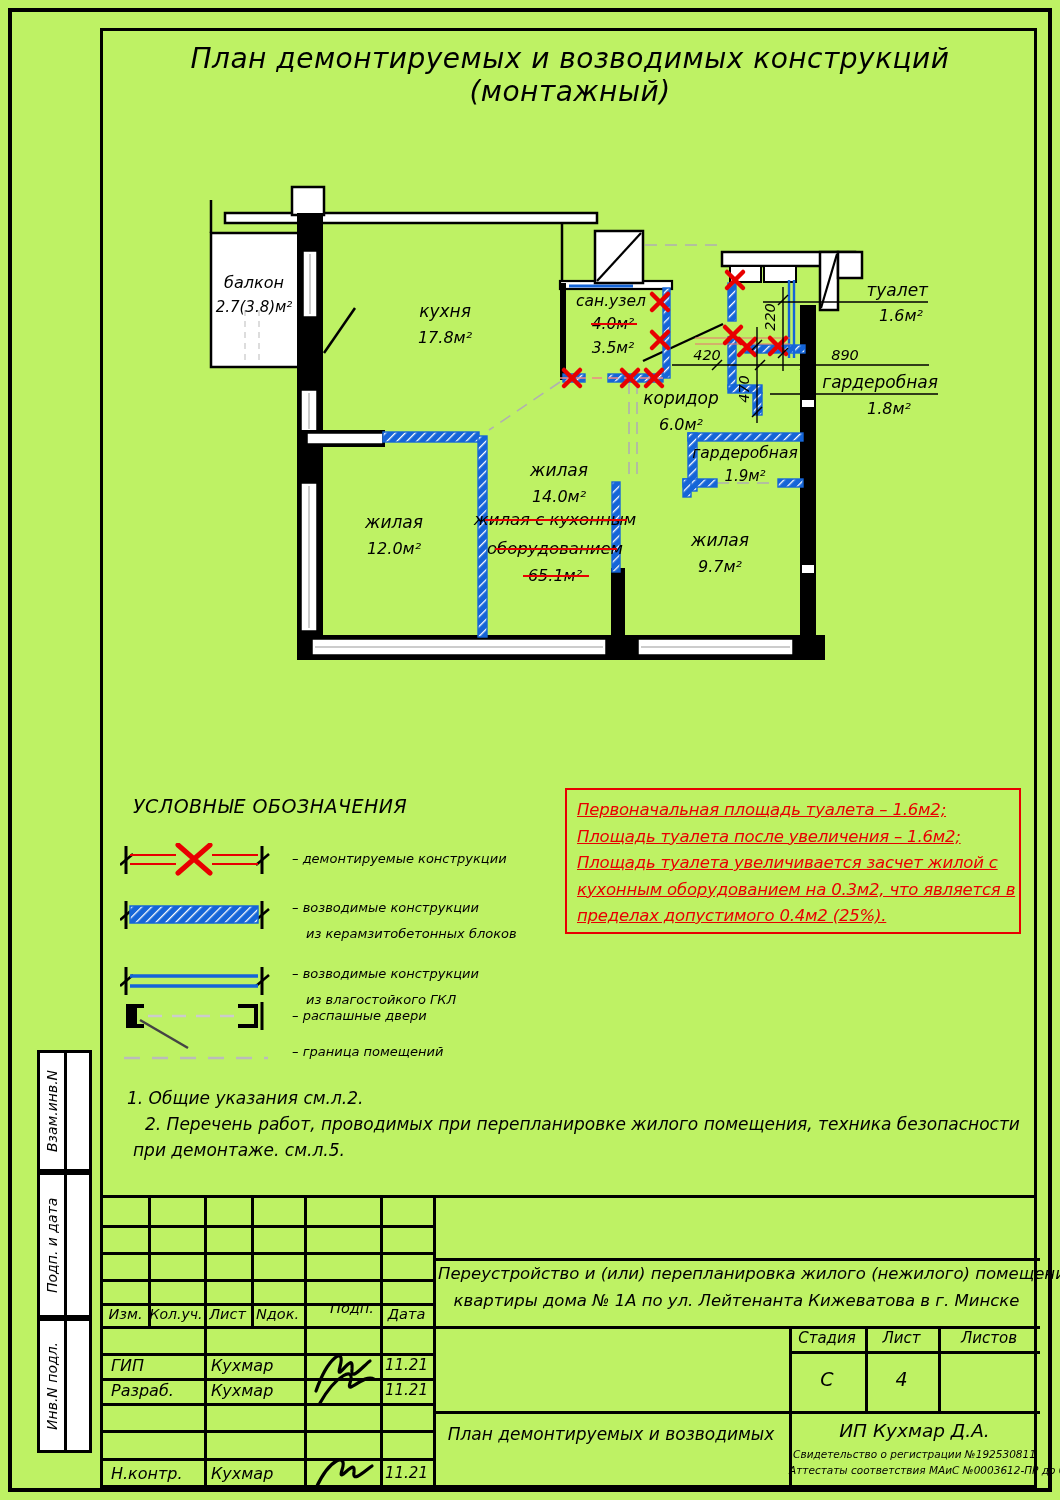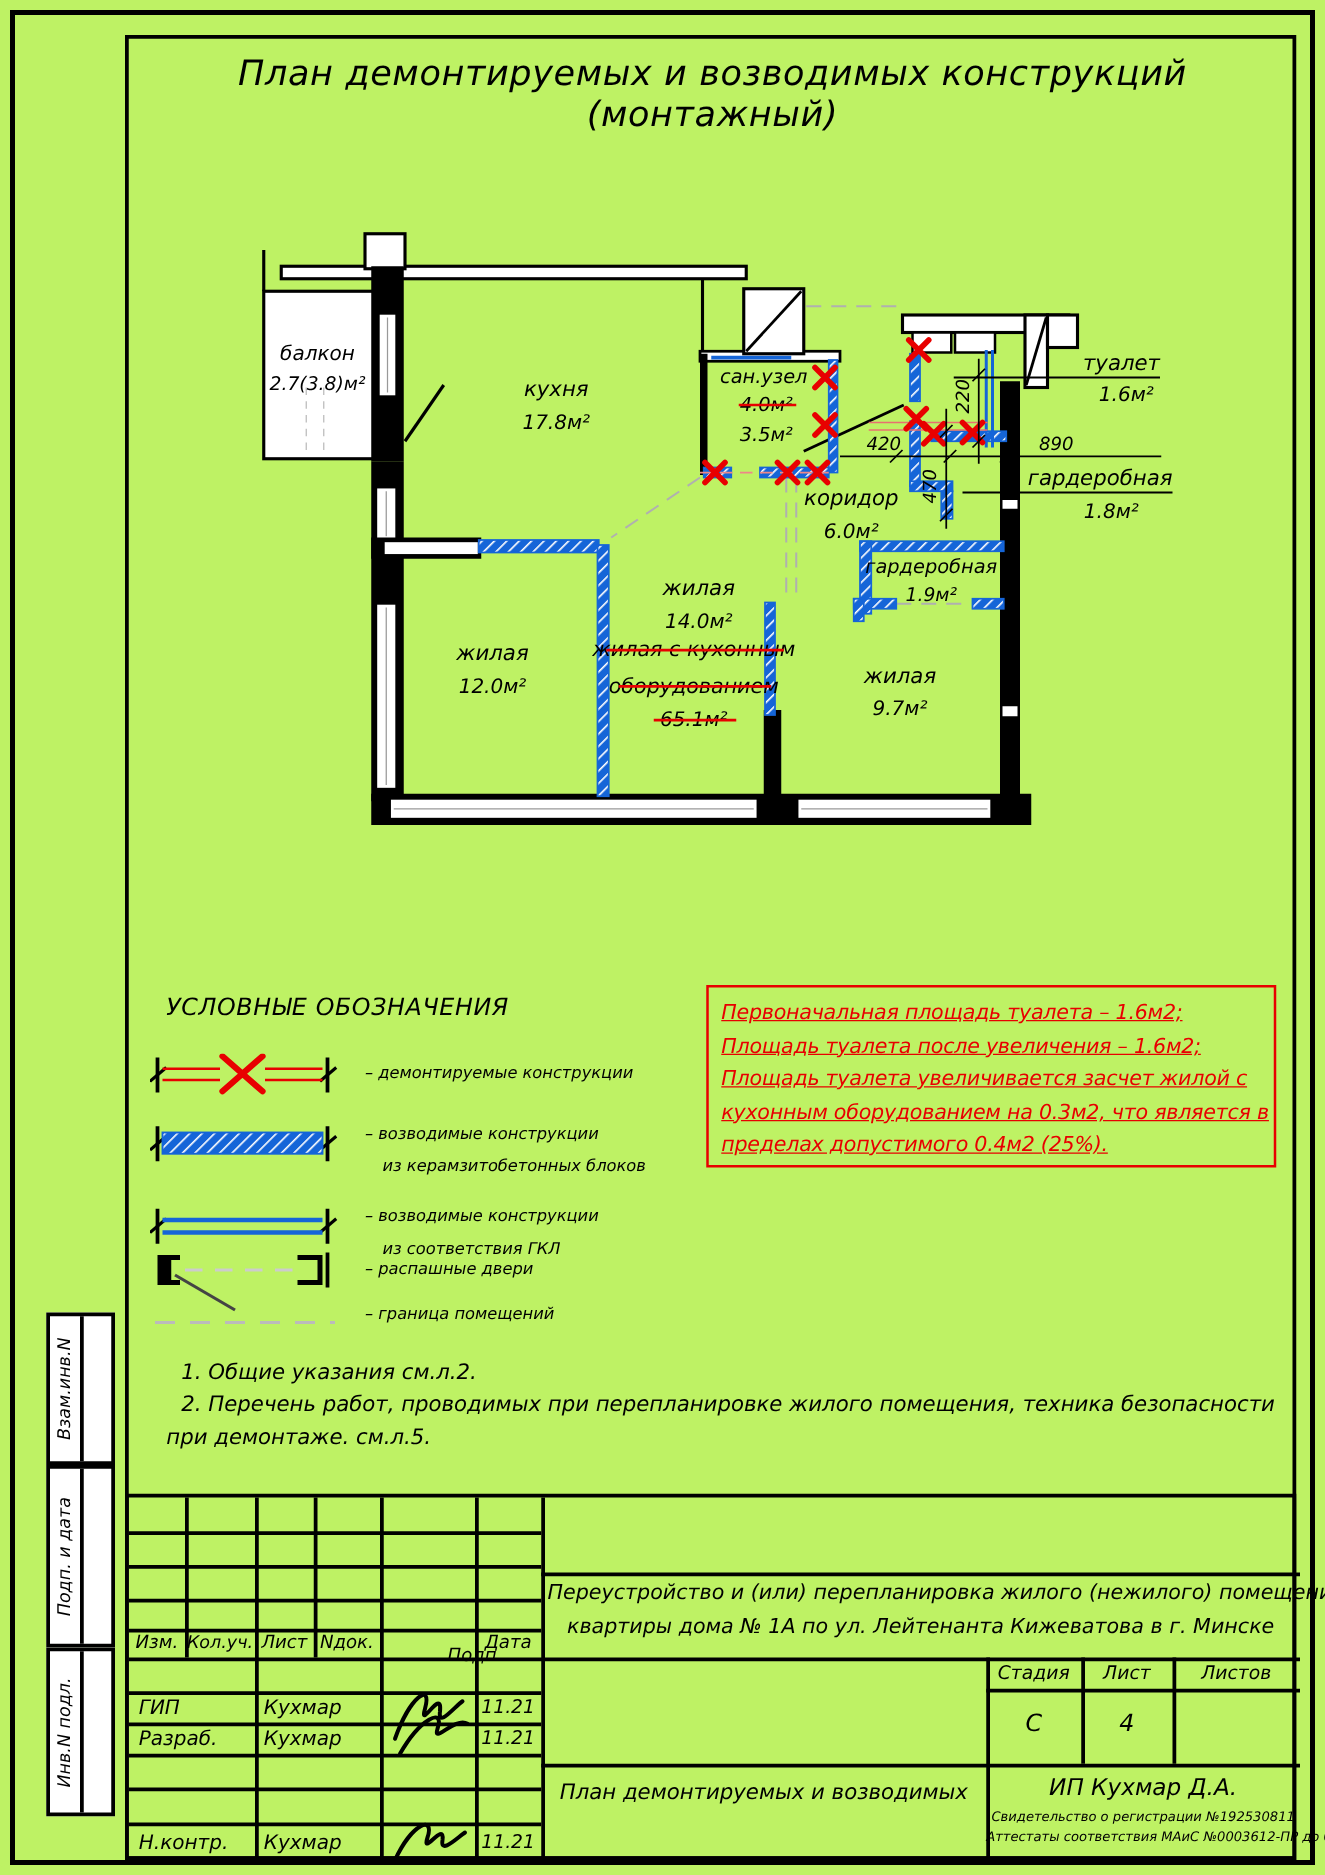--- a/index.html
+++ b/index.html
@@ -239,21 +239,21 @@
 
   <svg class="abs" style="left:120px;top:964px;" width="155" height="34">
     <line x1="6" y1="3" x2="6" y2="31" stroke="#000" stroke-width="3"></line>
     <line x1="0" y1="22" x2="13" y2="11" stroke="#000" stroke-width="2.5"></line>
     <line x1="142" y1="3" x2="142" y2="31" stroke="#000" stroke-width="3"></line>
     <line x1="136" y1="22" x2="149" y2="11" stroke="#000" stroke-width="2.5"></line>
     <line x1="10" y1="12" x2="138" y2="12" stroke="#1565d8" stroke-width="3.5"></line>
     <line x1="10" y1="22" x2="138" y2="22" stroke="#1565d8" stroke-width="3.5"></line>
   </svg>
   <div class="legend-text" style="left:292px;top:966px;">– возводимые конструкции</div>
-  <div class="legend-text" style="left:306px;top:992px;">из соответствия ГКЛ</div>
+  <div class="legend-text" style="left:306px;top:992px;">из влагостойкого ГКЛ</div>
 
   <svg class="abs" style="left:120px;top:1000px;" width="155" height="52">
     <path d="M24,6 L8,6 L8,26 L24,26" fill="none" stroke="#000" stroke-width="4"></path>
     <rect x="8" y="6" width="9" height="20" fill="#000"></rect>
     <path d="M118,6 L136,6 L136,26 L118,26" fill="none" stroke="#000" stroke-width="4"></path>
     <line x1="142" y1="2" x2="142" y2="30" stroke="#000" stroke-width="3"></line>
     <line x1="28" y1="16" x2="114" y2="16" stroke="#ccc" stroke-width="2.5" stroke-dasharray="14,10"></line>
     <line x1="20" y1="20" x2="68" y2="48" stroke="#444" stroke-width="2.5"></line>
   </svg>
   <div class="legend-text" style="left:292px;top:1008px;">– распашные двери</div>
@@ -264,21 +264,21 @@
   <div class="legend-text" style="left:292px;top:1044px;">– граница помещений</div>
 
   <div id="red-box">
     <div>Первоначальная площадь туалета – 1.6м2;</div>
     <div>Площадь туалета после увеличения – 1.6м2;</div>
     <div>Площадь туалета увеличивается засчет жилой с</div>
     <div>кухонным оборудованием на 0.3м2, что является в</div>
     <div>пределах допустимого 0.4м2 (25%).</div>
   </div>
 
-  <div class="note-line" style="left:145px;top:1088px;">1. Общие указания см.л.2.</div>
+  <div class="note-line" style="left:127px;top:1088px;">1. Общие указания см.л.2.</div>
   <div class="note-line" style="left:145px;top:1114px;">2. Перечень работ, проводимых при перепланировке жилого помещения, техника безопасности</div>
   <div class="note-line" style="left:133px;top:1140px;">при демонтаже. см.л.5.</div>
 
   <div class="sidebox" style="top:1050px;height:122px;">
     <div class="vlabel">Взам.инв.N</div>
     <div class="divider"></div>
   </div>
   <div class="sidebox" style="top:1172px;height:146px;">
     <div class="vlabel">Подп. и дата</div>
     <div class="divider"></div>
@@ -312,21 +312,21 @@
     <div class="vl" style="left:277px;top:0;height:293px;"></div>
     <div class="vl" style="left:330px;top:0;height:293px;"></div>
     <div class="vl" style="left:686px;top:128px;height:165px;"></div>
     <div class="vl" style="left:762px;top:128px;height:85px;"></div>
     <div class="vl" style="left:835px;top:128px;height:85px;"></div>
 
     <div class="cell-text ctr" style="left:0;top:108px;width:45px;font-size:14.5px;">Изм.</div>
     <div class="cell-text ctr" style="left:45px;top:108px;width:56px;font-size:14px;">Кол.уч.</div>
     <div class="cell-text ctr" style="left:101px;top:108px;width:47px;font-size:14.5px;">Лист</div>
     <div class="cell-text ctr" style="left:148px;top:108px;width:53px;font-size:14.5px;">Nдок.</div>
-    <div class="cell-text ctr" style="left:201px;top:119px;width:96px;font-size:14.5px;padding-left:28px;">Подп.</div>
+    <div class="cell-text ctr" style="left:201px;top:102px;width:96px;font-size:14.5px;">Подп.</div>
     <div class="cell-text ctr" style="left:277px;top:108px;width:53px;font-size:14.5px;">Дата</div>
 
     <div class="cell-text" style="left:8px;top:158px;font-size:16px;">ГИП</div>
     <div class="cell-text" style="left:108px;top:158px;font-size:16px;">Кухмар</div>
     <div class="cell-text ctr" style="left:277px;top:158px;width:53px;font-size:15px;">11.21</div>
     <div class="cell-text" style="left:8px;top:183px;font-size:16px;">Разраб.</div>
     <div class="cell-text" style="left:108px;top:183px;font-size:16px;">Кухмар</div>
     <div class="cell-text ctr" style="left:277px;top:183px;width:53px;font-size:15px;">11.21</div>
     <div class="cell-text" style="left:8px;top:266px;font-size:16px;">Н.контр.</div>
     <div class="cell-text" style="left:108px;top:266px;font-size:16px;">Кухмар</div>

